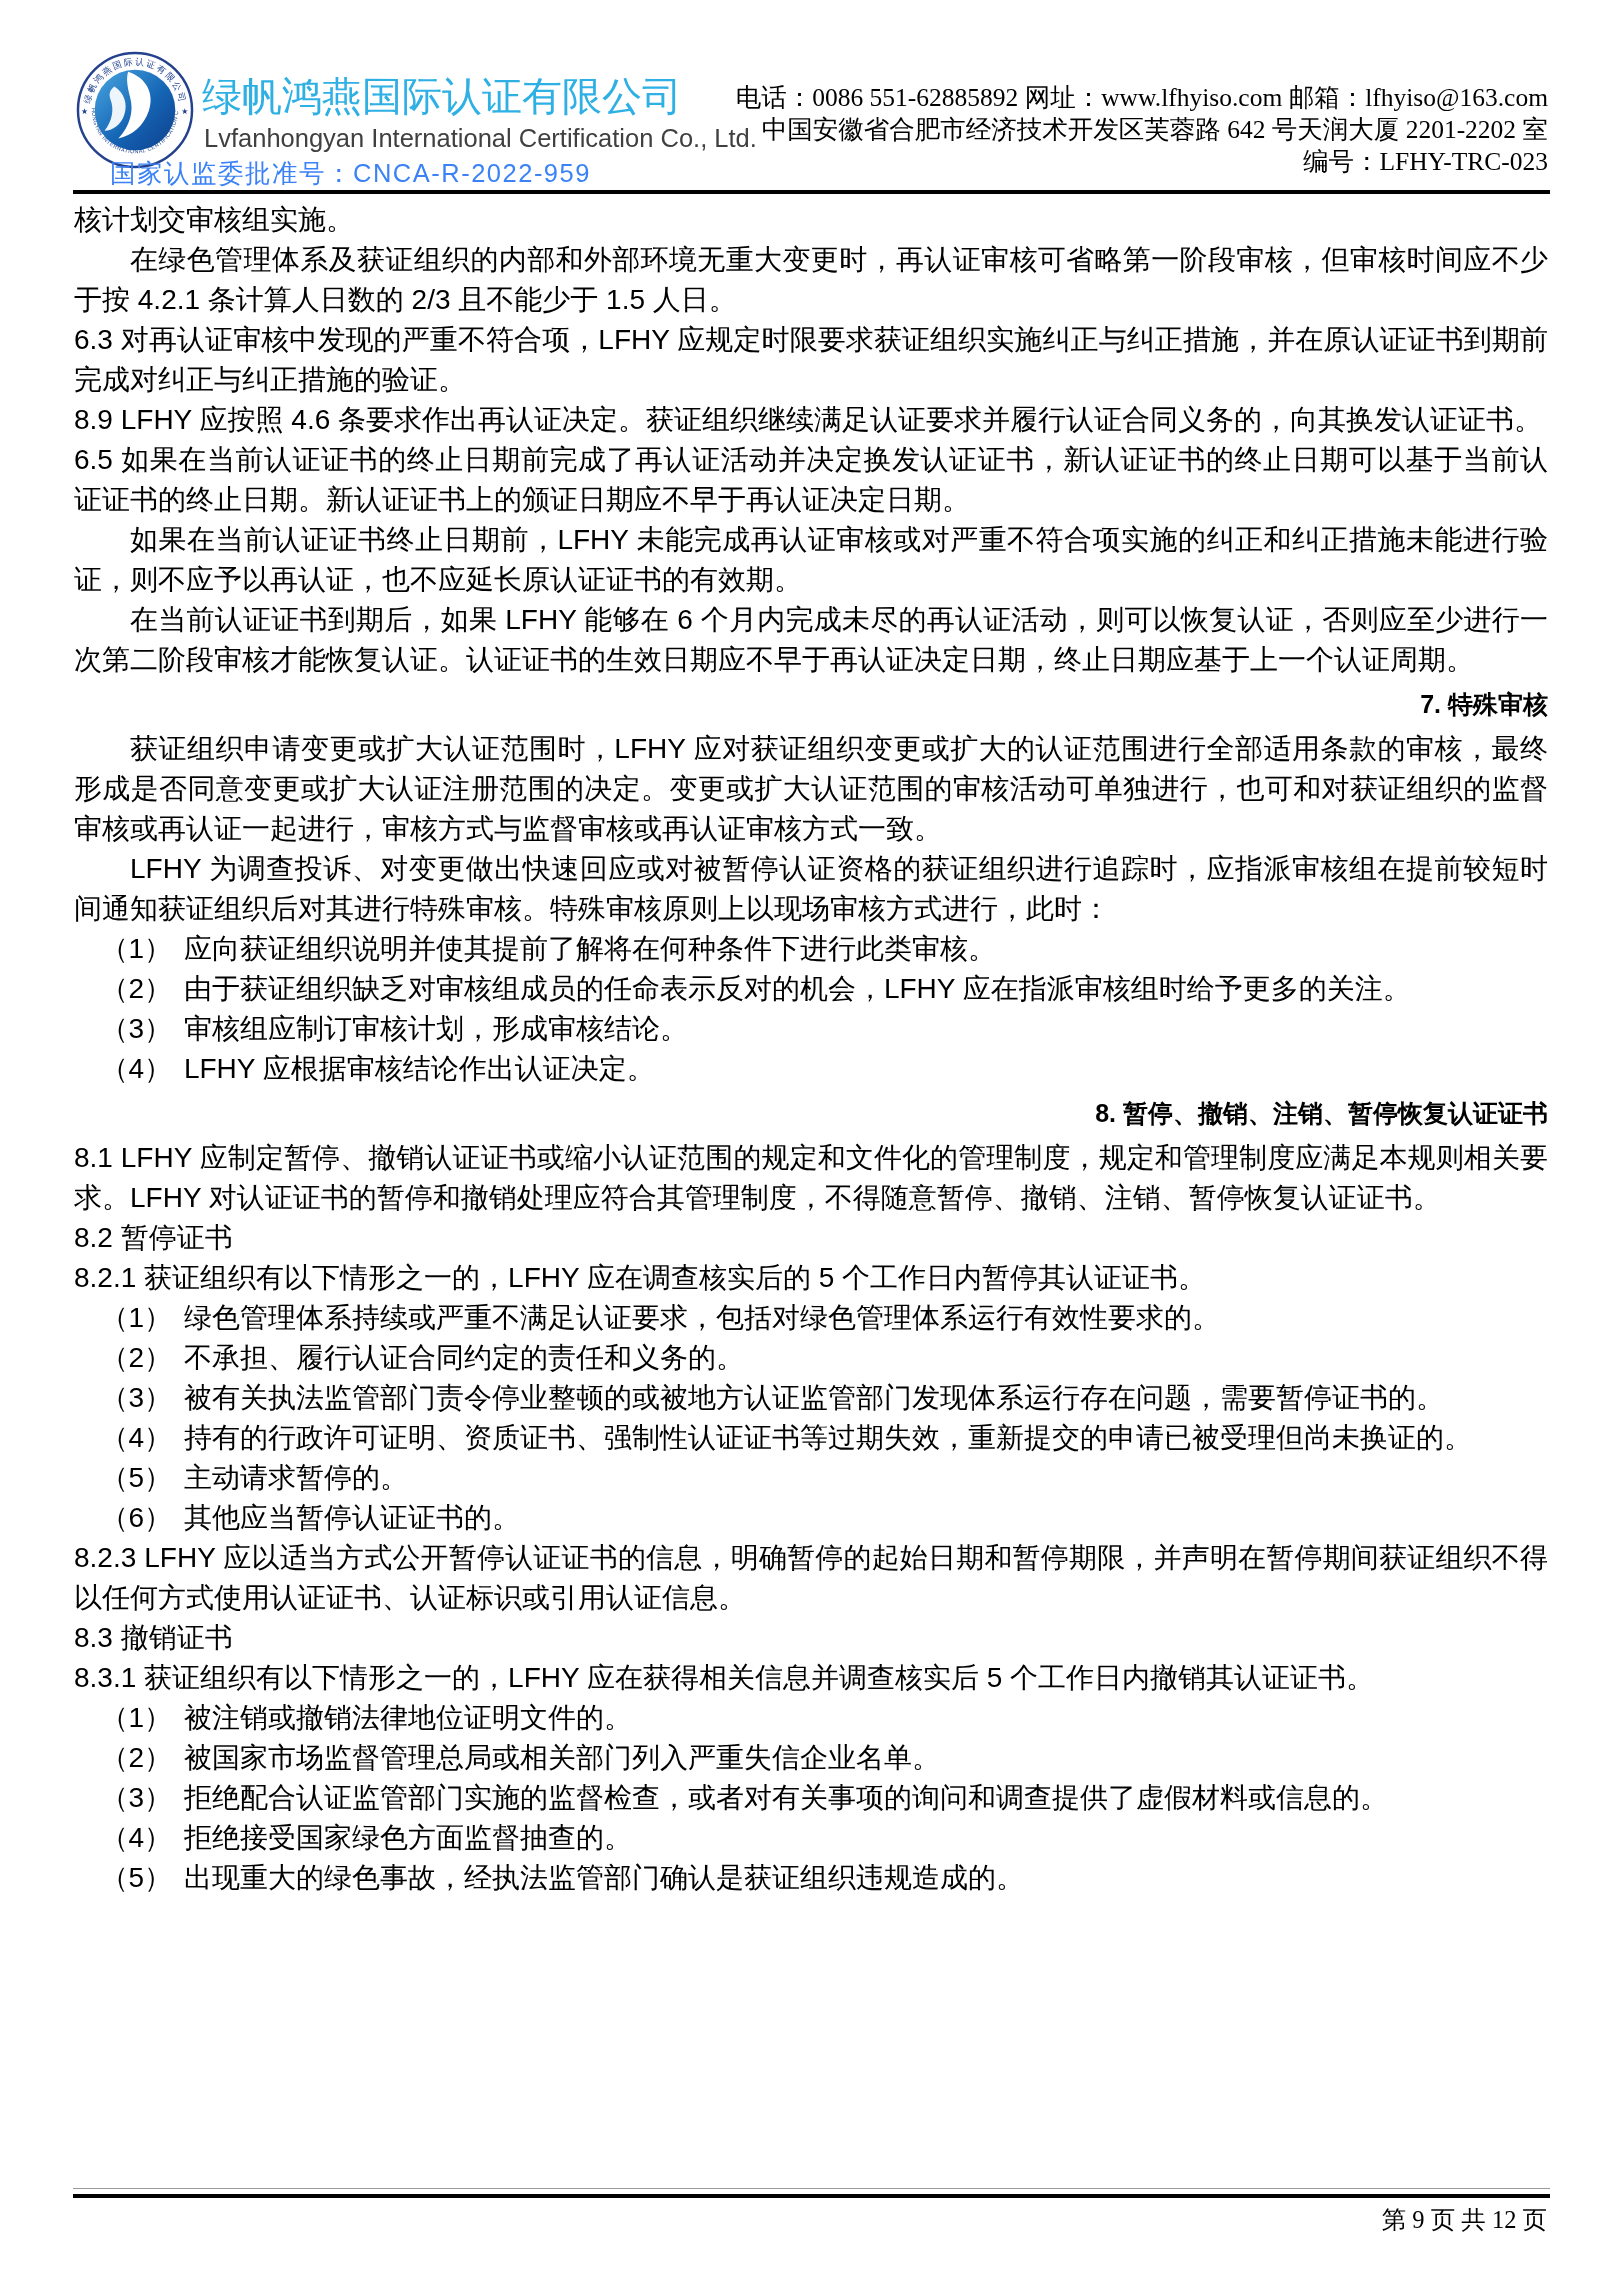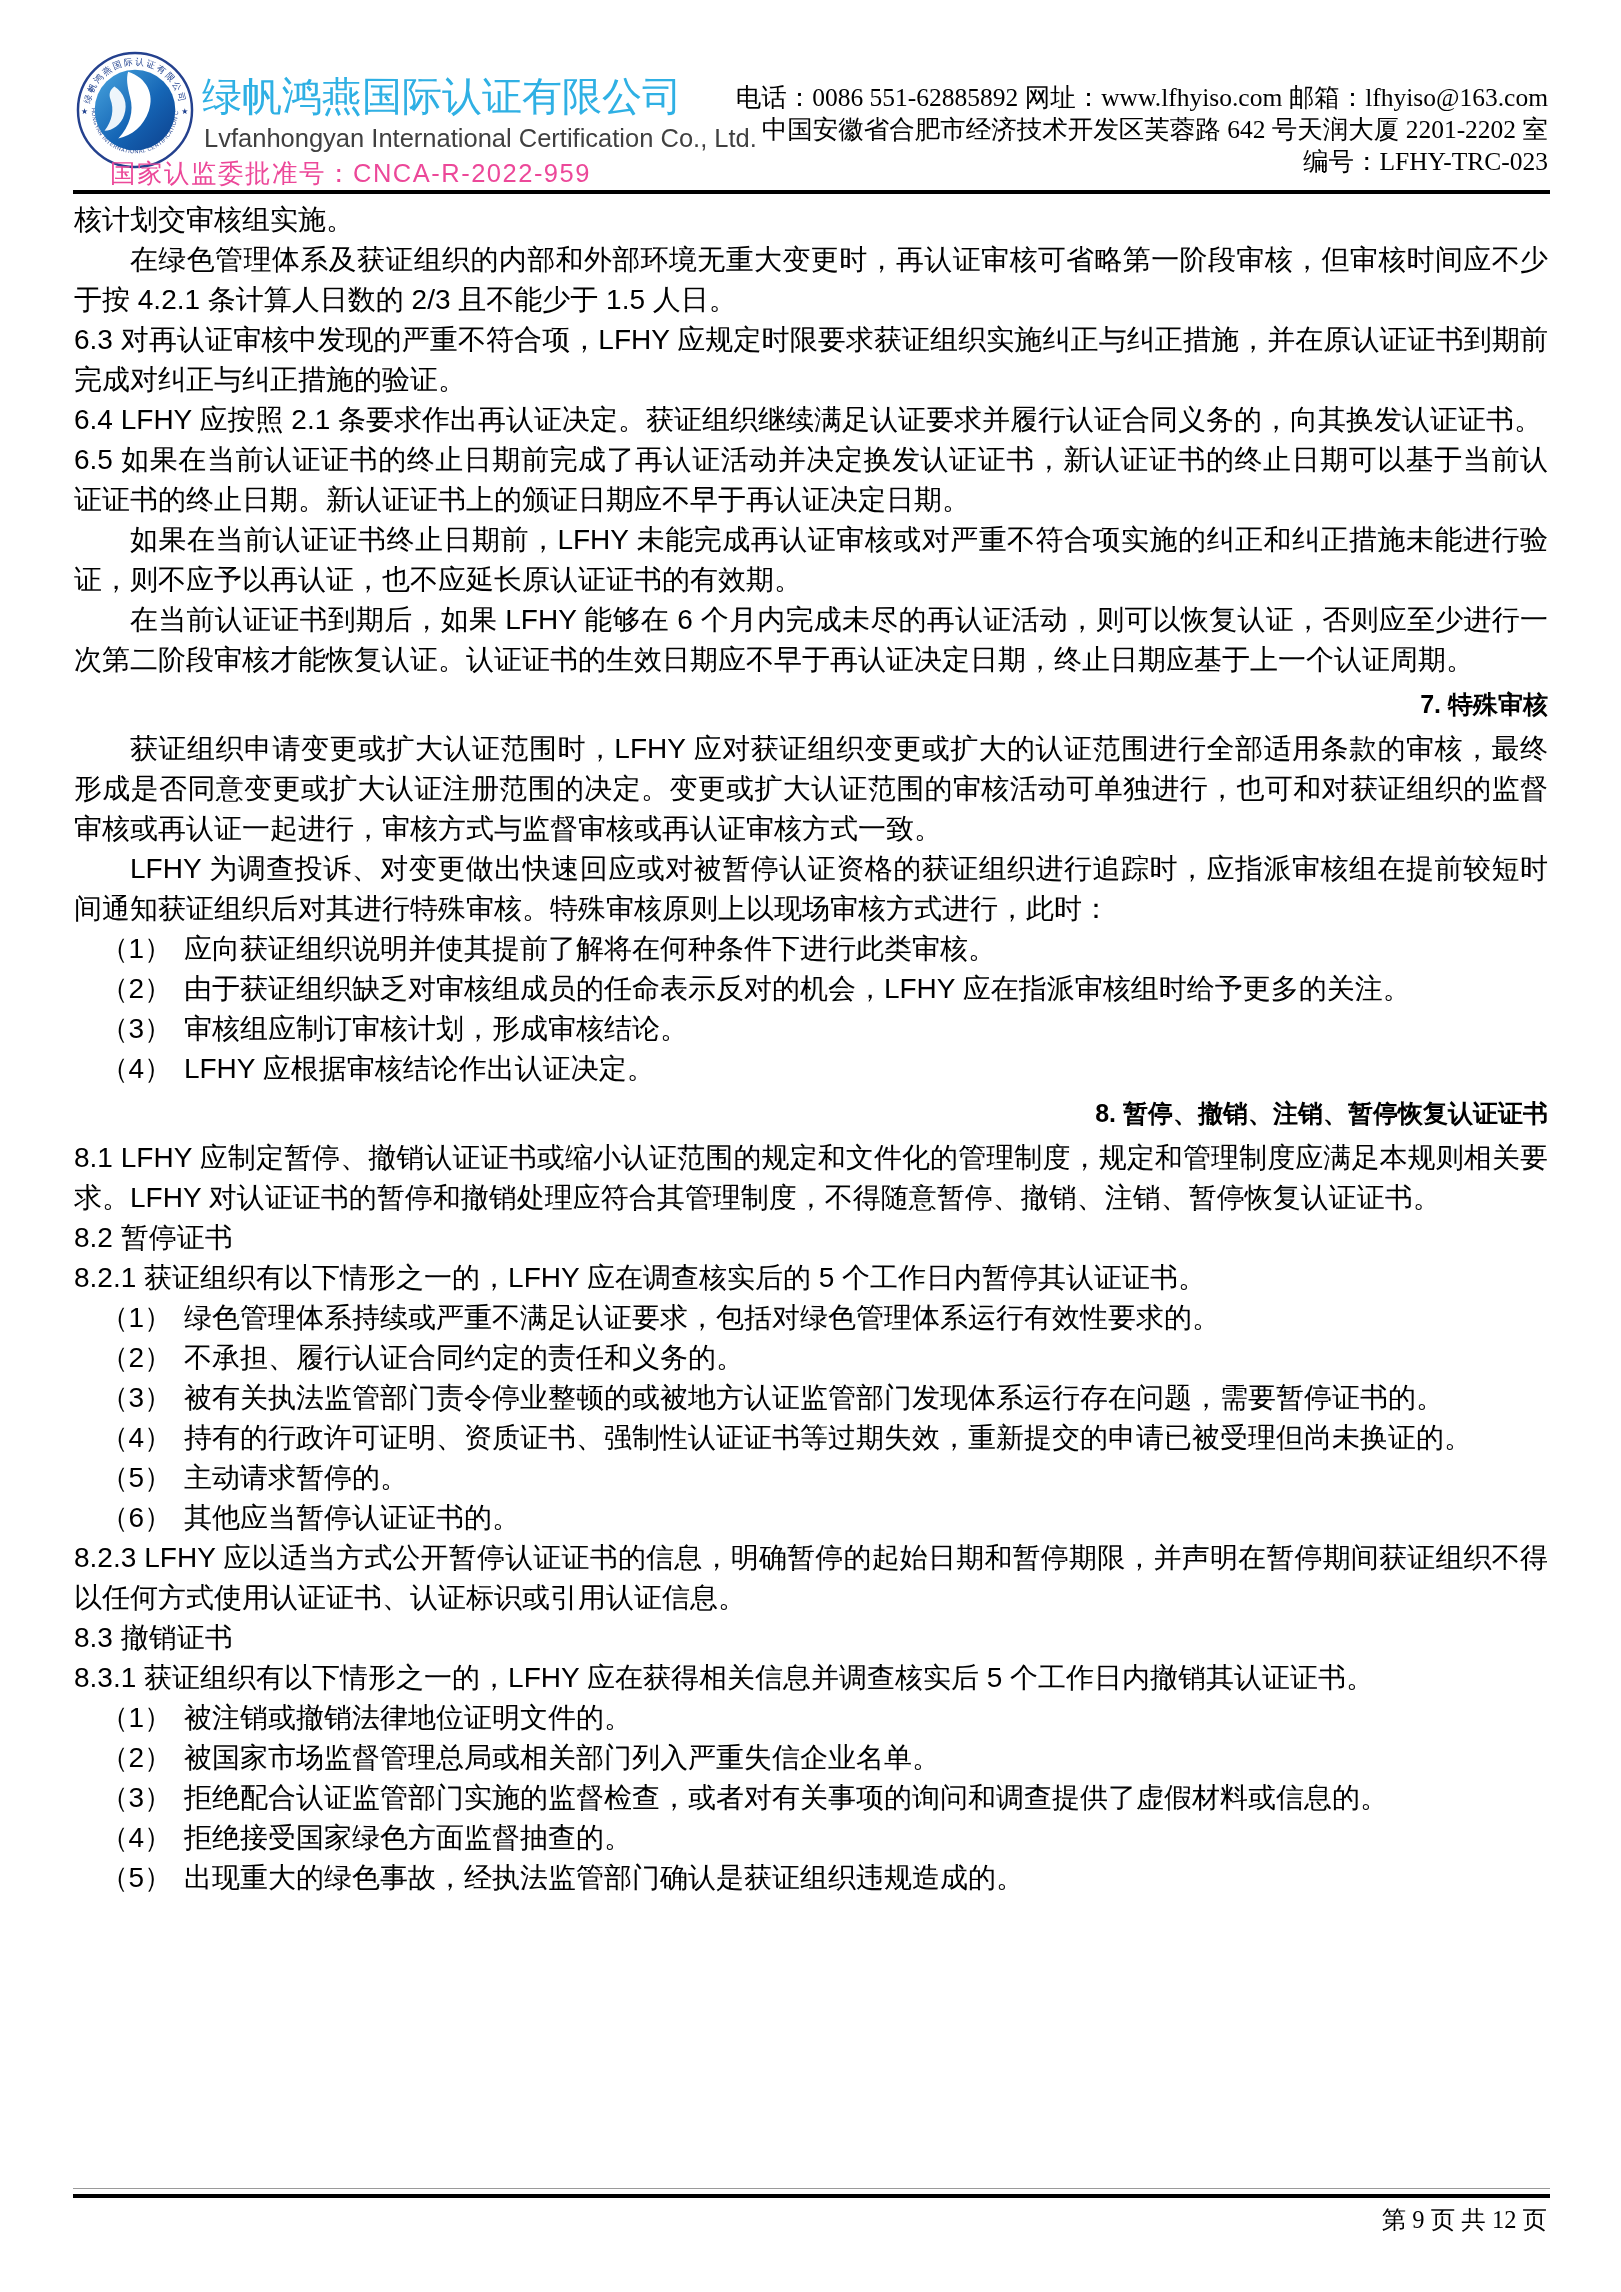--- a/index.html
+++ b/index.html
@@ -13,21 +13,21 @@
   .company-cn {
     position:absolute; left:202px; top:73px;
     font-size:40px; line-height:47px; color:#2fb0e4; letter-spacing:0px; white-space:nowrap;
   }
   .company-en {
     position:absolute; left:204px; top:124px;
     font-size:25.5px; color:#404040; white-space:nowrap;
   }
   .approval {
     position:absolute; left:110px; top:156px;
-    font-size:25.5px; color:#ec4899; letter-spacing:1.5px; white-space:nowrap;
+    font-size:25.5px; color:#3b82f6; letter-spacing:1.5px; white-space:nowrap;
   }
   .contact {
     position:absolute; left:588px; right:73px; top:82px;
     text-align:right; font-size:25.5px; line-height:32px;
     font-family:"Liberation Serif", serif; white-space:nowrap;
   }
   .hdr-divider { position:absolute; left:73px; right:71px; top:190px; height:3.9px; background:#000; }
   
   .doc-body { position:absolute; left:74px; right:73px; top:200px; }
   .para { font-size:28px; line-height:40px; text-align:justify; }
@@ -85,21 +85,21 @@
       <div>编号：LFHY-TRC-023</div>
     </div>
   </div>
 
   <div class="hdr-divider"></div>
 
   <div class="doc-body">
       <div class="para plain">核计划交审核组实施。</div>
       <div class="para indent">在绿色管理体系及获证组织的内部和外部环境无重大变更时，再认证审核可省略第一阶段审核，但审核时间应不少于按 4.2.1 条计算人日数的 2/3 且不能少于 1.5 人日。</div>
       <div class="para plain">6.3 对再认证审核中发现的严重不符合项，LFHY 应规定时限要求获证组织实施纠正与纠正措施，并在原认证证书到期前完成对纠正与纠正措施的验证。</div>
-      <div class="para plain">6.4 LFHY 应按照 2.1 条要求作出再认证决定。获证组织继续满足认证要求并履行认证合同义务的，向其换发认证证书。</div>
+      <div class="para plain">8.9 LFHY 应按照 4.6 条要求作出再认证决定。获证组织继续满足认证要求并履行认证合同义务的，向其换发认证证书。</div>
       <div class="para plain">6.5 如果在当前认证证书的终止日期前完成了再认证活动并决定换发认证证书，新认证证书的终止日期可以基于当前认证证书的终止日期。新认证证书上的颁证日期应不早于再认证决定日期。</div>
       <div class="para indent">如果在当前认证证书终止日期前，LFHY 未能完成再认证审核或对严重不符合项实施的纠正和纠正措施未能进行验证，则不应予以再认证，也不应延长原认证证书的有效期。</div>
       <div class="para indent">在当前认证证书到期后，如果 LFHY 能够在 6 个月内完成未尽的再认证活动，则可以恢复认证，否则应至少进行一次第二阶段审核才能恢复认证。认证证书的生效日期应不早于再认证决定日期，终止日期应基于上一个认证周期。</div>
       <div class="para heading">7. 特殊审核</div>
       <div class="para indent">获证组织申请变更或扩大认证范围时，LFHY 应对获证组织变更或扩大的认证范围进行全部适用条款的审核，最终形成是否同意变更或扩大认证注册范围的决定。变更或扩大认证范围的审核活动可单独进行，也可和对获证组织的监督审核或再认证一起进行，审核方式与监督审核或再认证审核方式一致。</div>
       <div class="para indent">LFHY 为调查投诉、对变更做出快速回应或对被暂停认证资格的获证组织进行追踪时，应指派审核组在提前较短时间通知获证组织后对其进行特殊审核。特殊审核原则上以现场审核方式进行，此时：</div>
       <div class="para list"><span class="marker">（1）</span><span>应向获证组织说明并使其提前了解将在何种条件下进行此类审核。</span></div>
       <div class="para list"><span class="marker">（2）</span><span>由于获证组织缺乏对审核组成员的任命表示反对的机会，LFHY 应在指派审核组时给予更多的关注。</span></div>
       <div class="para list"><span class="marker">（3）</span><span>审核组应制订审核计划，形成审核结论。</span></div>
       <div class="para list"><span class="marker">（4）</span><span>LFHY 应根据审核结论作出认证决定。</span></div>

